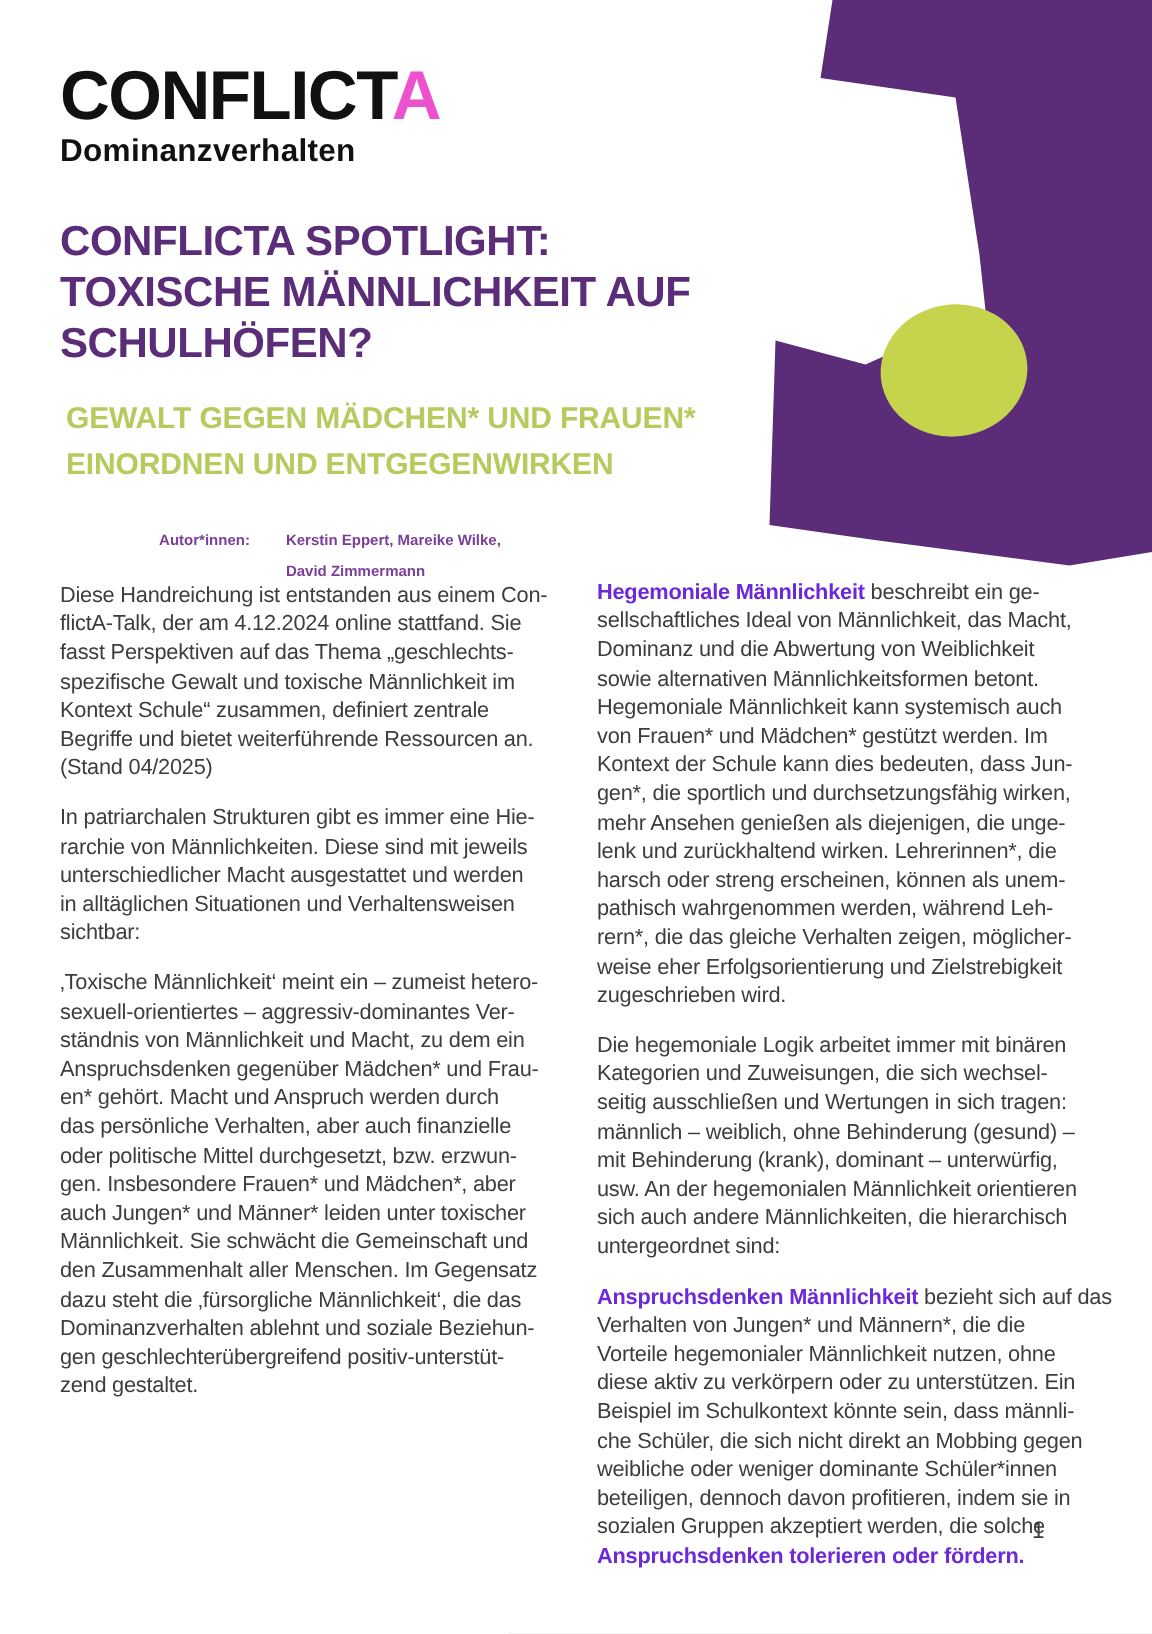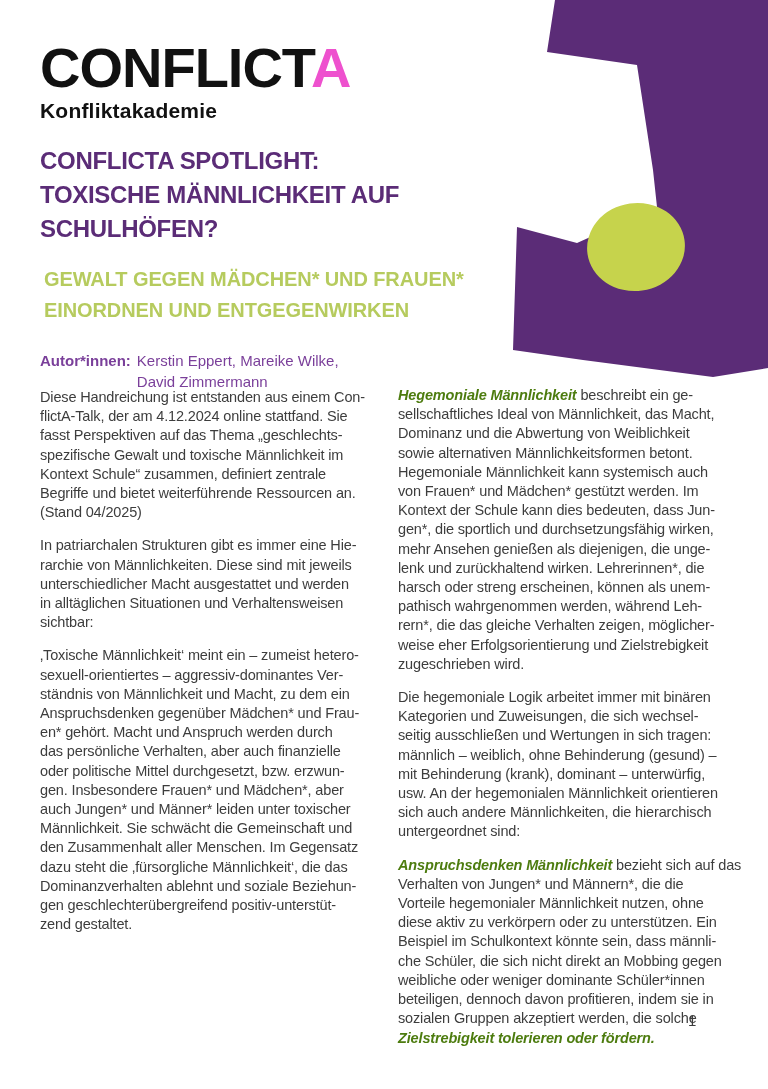--- a/index.html
+++ b/index.html
@@ -10,62 +10,63 @@
     overflow:hidden;
     font-family:"Liberation Sans", sans-serif;
     margin:0 auto;
   }
   .deco-svg{position:absolute;inset:0;z-index:0;}
   .content{position:absolute;inset:0;z-index:1;}
 
   
   .logo{position:absolute;left:40px;top:40px;}
   .wordmark{
-    font-size:56px;font-weight:900;letter-spacing:-1px;
+    font-size:46px;font-weight:900;letter-spacing:-1px;
     color:#111111;line-height:1;
   }
   .wordmark .accent{color:#ee51ce;}
   .tagline{
     font-size:21px;font-weight:700;color:#111111;
     letter-spacing:0.2px;margin-top:3px;
   }
 
   
   .main-title{
     position:absolute;left:40px;top:144px;width:480px;
-    font-size:24px;line-height:34px;font-weight:800;
+    font-size:28px;line-height:34px;font-weight:800;
     color:#5b2c77;letter-spacing:-0.3px;
     white-space:pre-line;margin:0;
   }
   .sub-title{
     position:absolute;left:40px;top:260px;width:480px;
     font-size:20px;line-height:31px;font-weight:800;
     color:#b6cb5e;letter-spacing:-0.1px;
     white-space:pre-line;margin:4px;
   }
 
   
   .authors{
     position:absolute;left:40px;top:350px;width:360px;
-    display:flex;gap:6px;
-    font-size:15px;line-height:21px;font-weight:700;
+    display:flex;gap:24px;
+    font-size:10px;line-height:21px;font-weight:700;
     color:#7a3f9a;
+    justify-content:center;
   }
-  .authors .names{white-space:pre-line;font-weight:400;}
+  .authors .names{white-space:pre-line;font-weight:700;}
 
   
   .col{position:absolute;width:345px;}
   .col-left{left:40px;top:388px;}
   .col-right{left:398px;top:386px;}
   .body-text{
     font-size:14.5px;line-height:19.2px;
     color:#3d3d3d;letter-spacing:-0.15px;
     white-space:pre;margin:0 0 14px 0;
   }
-  .body-text .lead,.body-text .tail{font-weight:700;color:#4d7c0f;font-style:italic;}
+  .body-text .lead,.body-text .tail{font-weight:700;color:#6d28d9;}
   .section-title{
     font-size:19px;line-height:25px;font-weight:800;
     color:#5b2c77;white-space:pre-line;
     margin:22px 0 8px 0;letter-spacing:-0.2px;
   }
 
   
   .page-number{
     position:absolute;left:688px;top:1012px;
     font-size:15px;color:#3d3d3d;
@@ -78,21 +79,21 @@
 
   <svg class="deco-svg" viewBox="0 0 768 1089" width="768" height="1089" aria-hidden="true">
     <path d="M555,0 H768 V368 L713,377 L583,360 L513,350 L517,227 L577,243 L657,207 L653,170 L637,65 L547,52 Z" fill="#5b2c77"></path>
     <ellipse cx="636" cy="247" rx="49" ry="44" transform="rotate(-8 636 247)" fill="#c6d34c"></ellipse>
   </svg>
 
   <div class="content">
 
     <div class="logo">
       <div class="wordmark"><span>CONFLICT</span><span class="accent">A</span></div>
-      <div class="tagline">Konfliktakademie</div>
+      <div class="tagline">Dominanzverhalten</div>
     </div>
 
     <h1 class="main-title">CONFLICTA SPOTLIGHT:
 TOXISCHE MÄNNLICHKEIT AUF
 SCHULHÖFEN?</h1>
 
     <h2 class="sub-title">GEWALT GEGEN MÄDCHEN* UND FRAUEN*
 EINORDNEN UND ENTGEGENWIRKEN</h2>
 
     <div class="authors">
@@ -157,19 +158,19 @@
 untergeordnet sind:</p>
       <p class="body-text"><span class="lead">Anspruchsdenken Männlichkeit</span><span> bezieht sich auf das
 Verhalten von Jungen* und Männern*, die die
 Vorteile hegemonialer Männlichkeit nutzen, ohne
 diese aktiv zu verkörpern oder zu unterstützen. Ein
 Beispiel im Schulkontext könnte sein, dass männli-
 che Schüler, die sich nicht direkt an Mobbing gegen
 weibliche oder weniger dominante Schüler*innen
 beteiligen, dennoch davon profitieren, indem sie in
 sozialen Gruppen akzeptiert werden, die solche
-</span><span class="tail">Zielstrebigkeit tolerieren oder fördern.</span></p>
+</span><span class="tail">Anspruchsdenken tolerieren oder fördern.</span></p>
     </div>
 
     <div class="page-number">1</div>
 
   </div>
 </div>
 
 </body></html>

